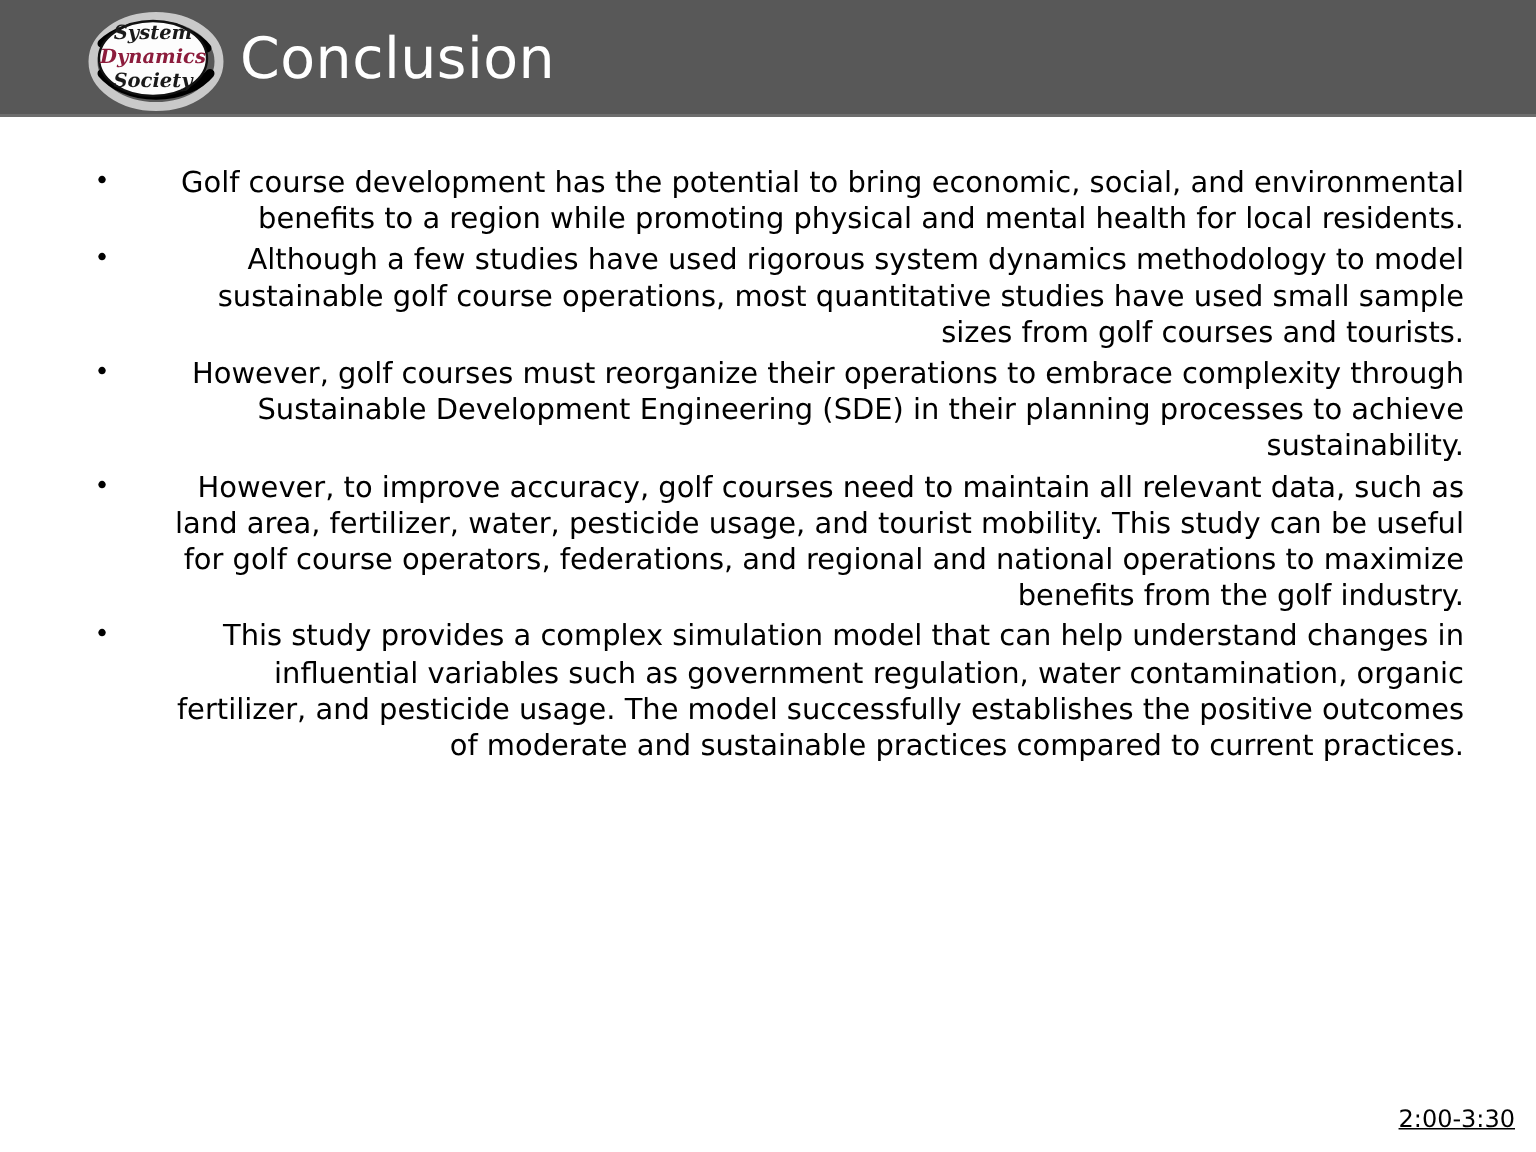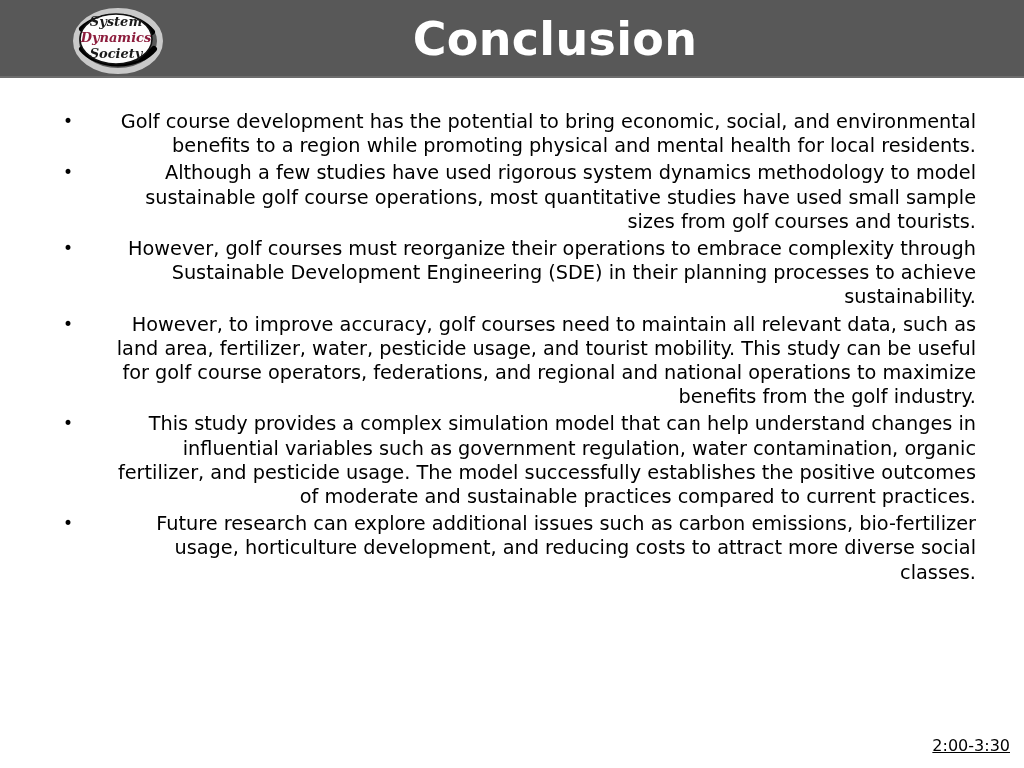--- a/index.html
+++ b/index.html
@@ -39,33 +39,33 @@
     height: 2px;
     background: #6d6d6d;
   }
   .slide-title {
     position: absolute;
     left: 160px;
     top: 0;
     width: 790px;
     height: 78px;
     line-height: 78px;
-    text-align: center;
+    text-align: left;
     color: #ffffff;
-    font-size: 46px;
-    font-weight: 700;
+    font-size: 38px;
+    font-weight: 400;
     letter-spacing: 0.3px;
     white-space: nowrap;
     font-family: "DejaVu Sans", sans-serif;
   }
 
   
   .logo {
     position: absolute;
-    left: 66px;
+    left: 52px;
     top: 4px;
     width: 100px;
     height: 70px;
   }
   .logo svg { display: block; }
 
   
   .body-area {
     position: absolute;
     left: 56px;
@@ -136,19 +136,18 @@
 
   <div class="slide-title">Conclusion</div>
 
   <div class="body-area">
     <ul class="bullets">
       <li>Golf course development has the potential to bring economic, social, and environmental benefits to a region while promoting physical and mental health for local residents.</li>
       <li>Although a few studies have used rigorous system dynamics methodology to model sustainable golf course operations, most quantitative studies have used small sample sizes from golf courses and tourists.</li>
       <li>However, golf courses must reorganize their operations to embrace complexity through Sustainable Development Engineering (SDE) in their planning processes to achieve sustainability.</li>
       <li>However, to improve accuracy, golf courses need to maintain all relevant data, such as land area, fertilizer, water, pesticide usage, and tourist mobility. This study can be useful for golf course operators, federations, and regional and national operations to maximize benefits from the golf industry.</li>
       <li>This study provides a complex simulation model that can help understand changes in influential variables such as government regulation, water contamination, organic fertilizer, and pesticide usage. The model successfully establishes the positive outcomes of moderate and sustainable practices compared to current practices.</li>
-      <li>Future research can explore additional issues such as carbon emissions, bio-fertilizer usage, horticulture development, and reducing costs to attract more diverse social classes.</li>
     </ul>
   </div>
 
   <div class="footer-note">2:00-3:30</div>
 
 </div>
 
 </body></html>

